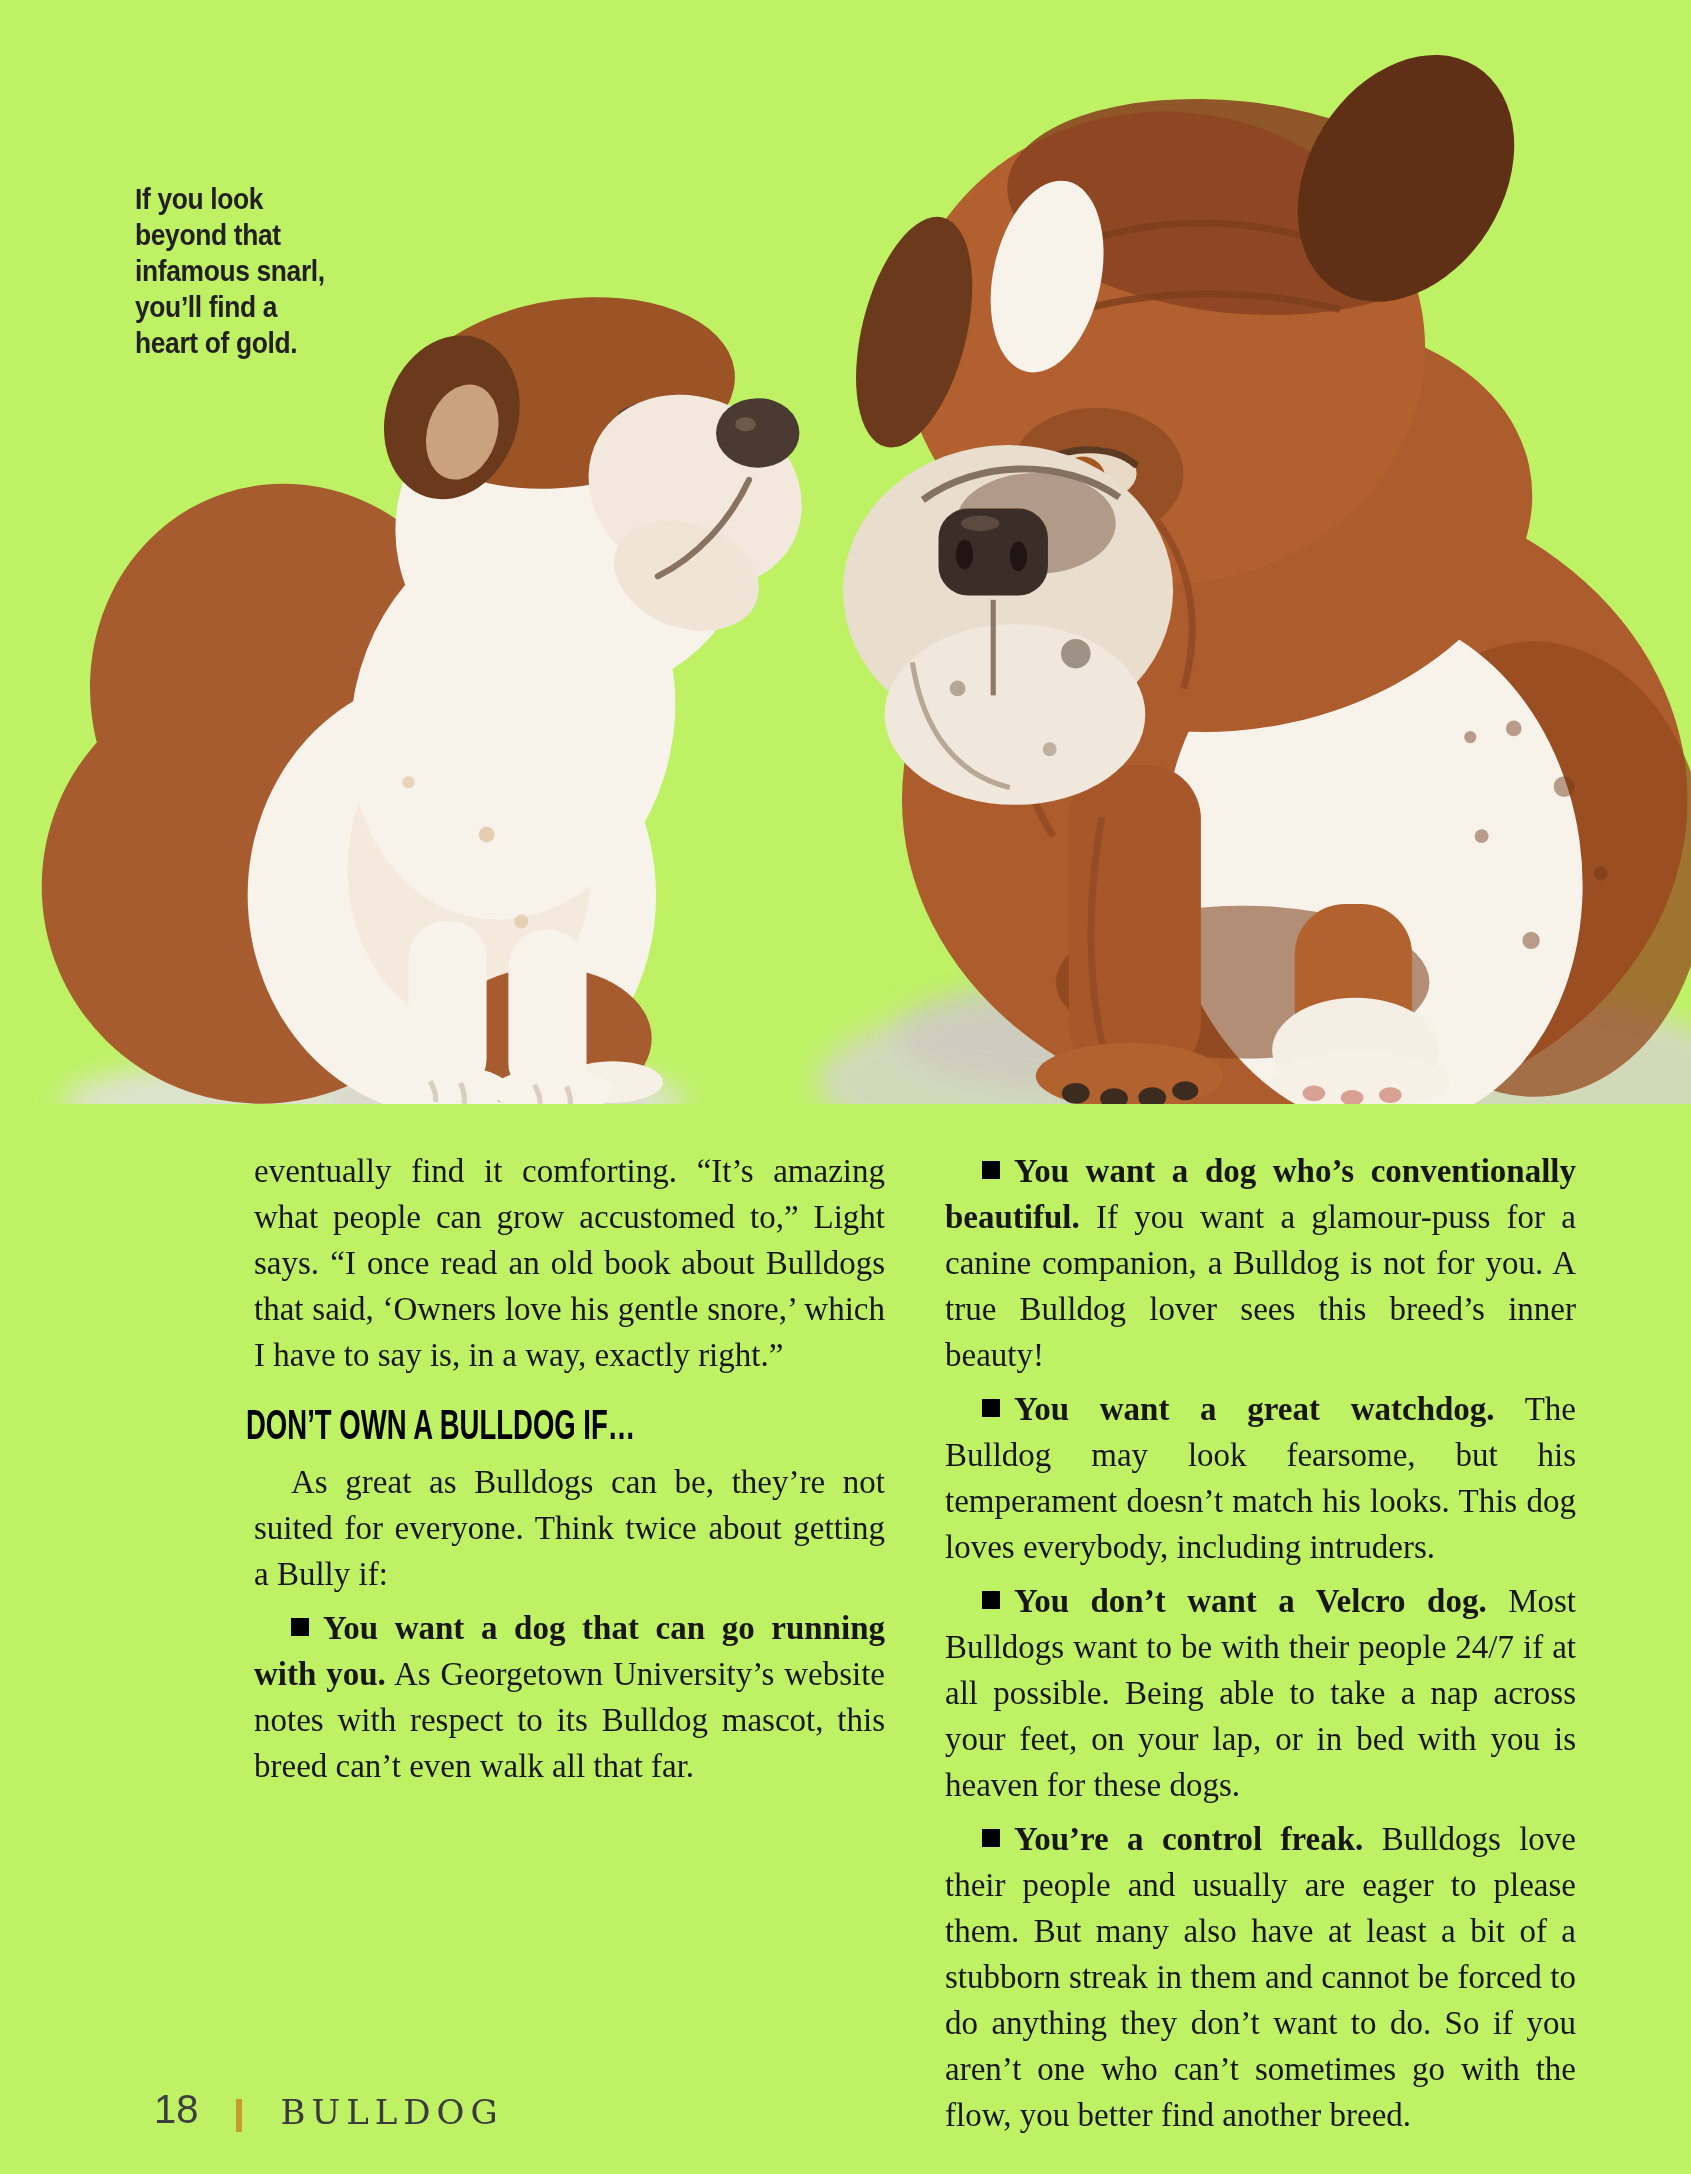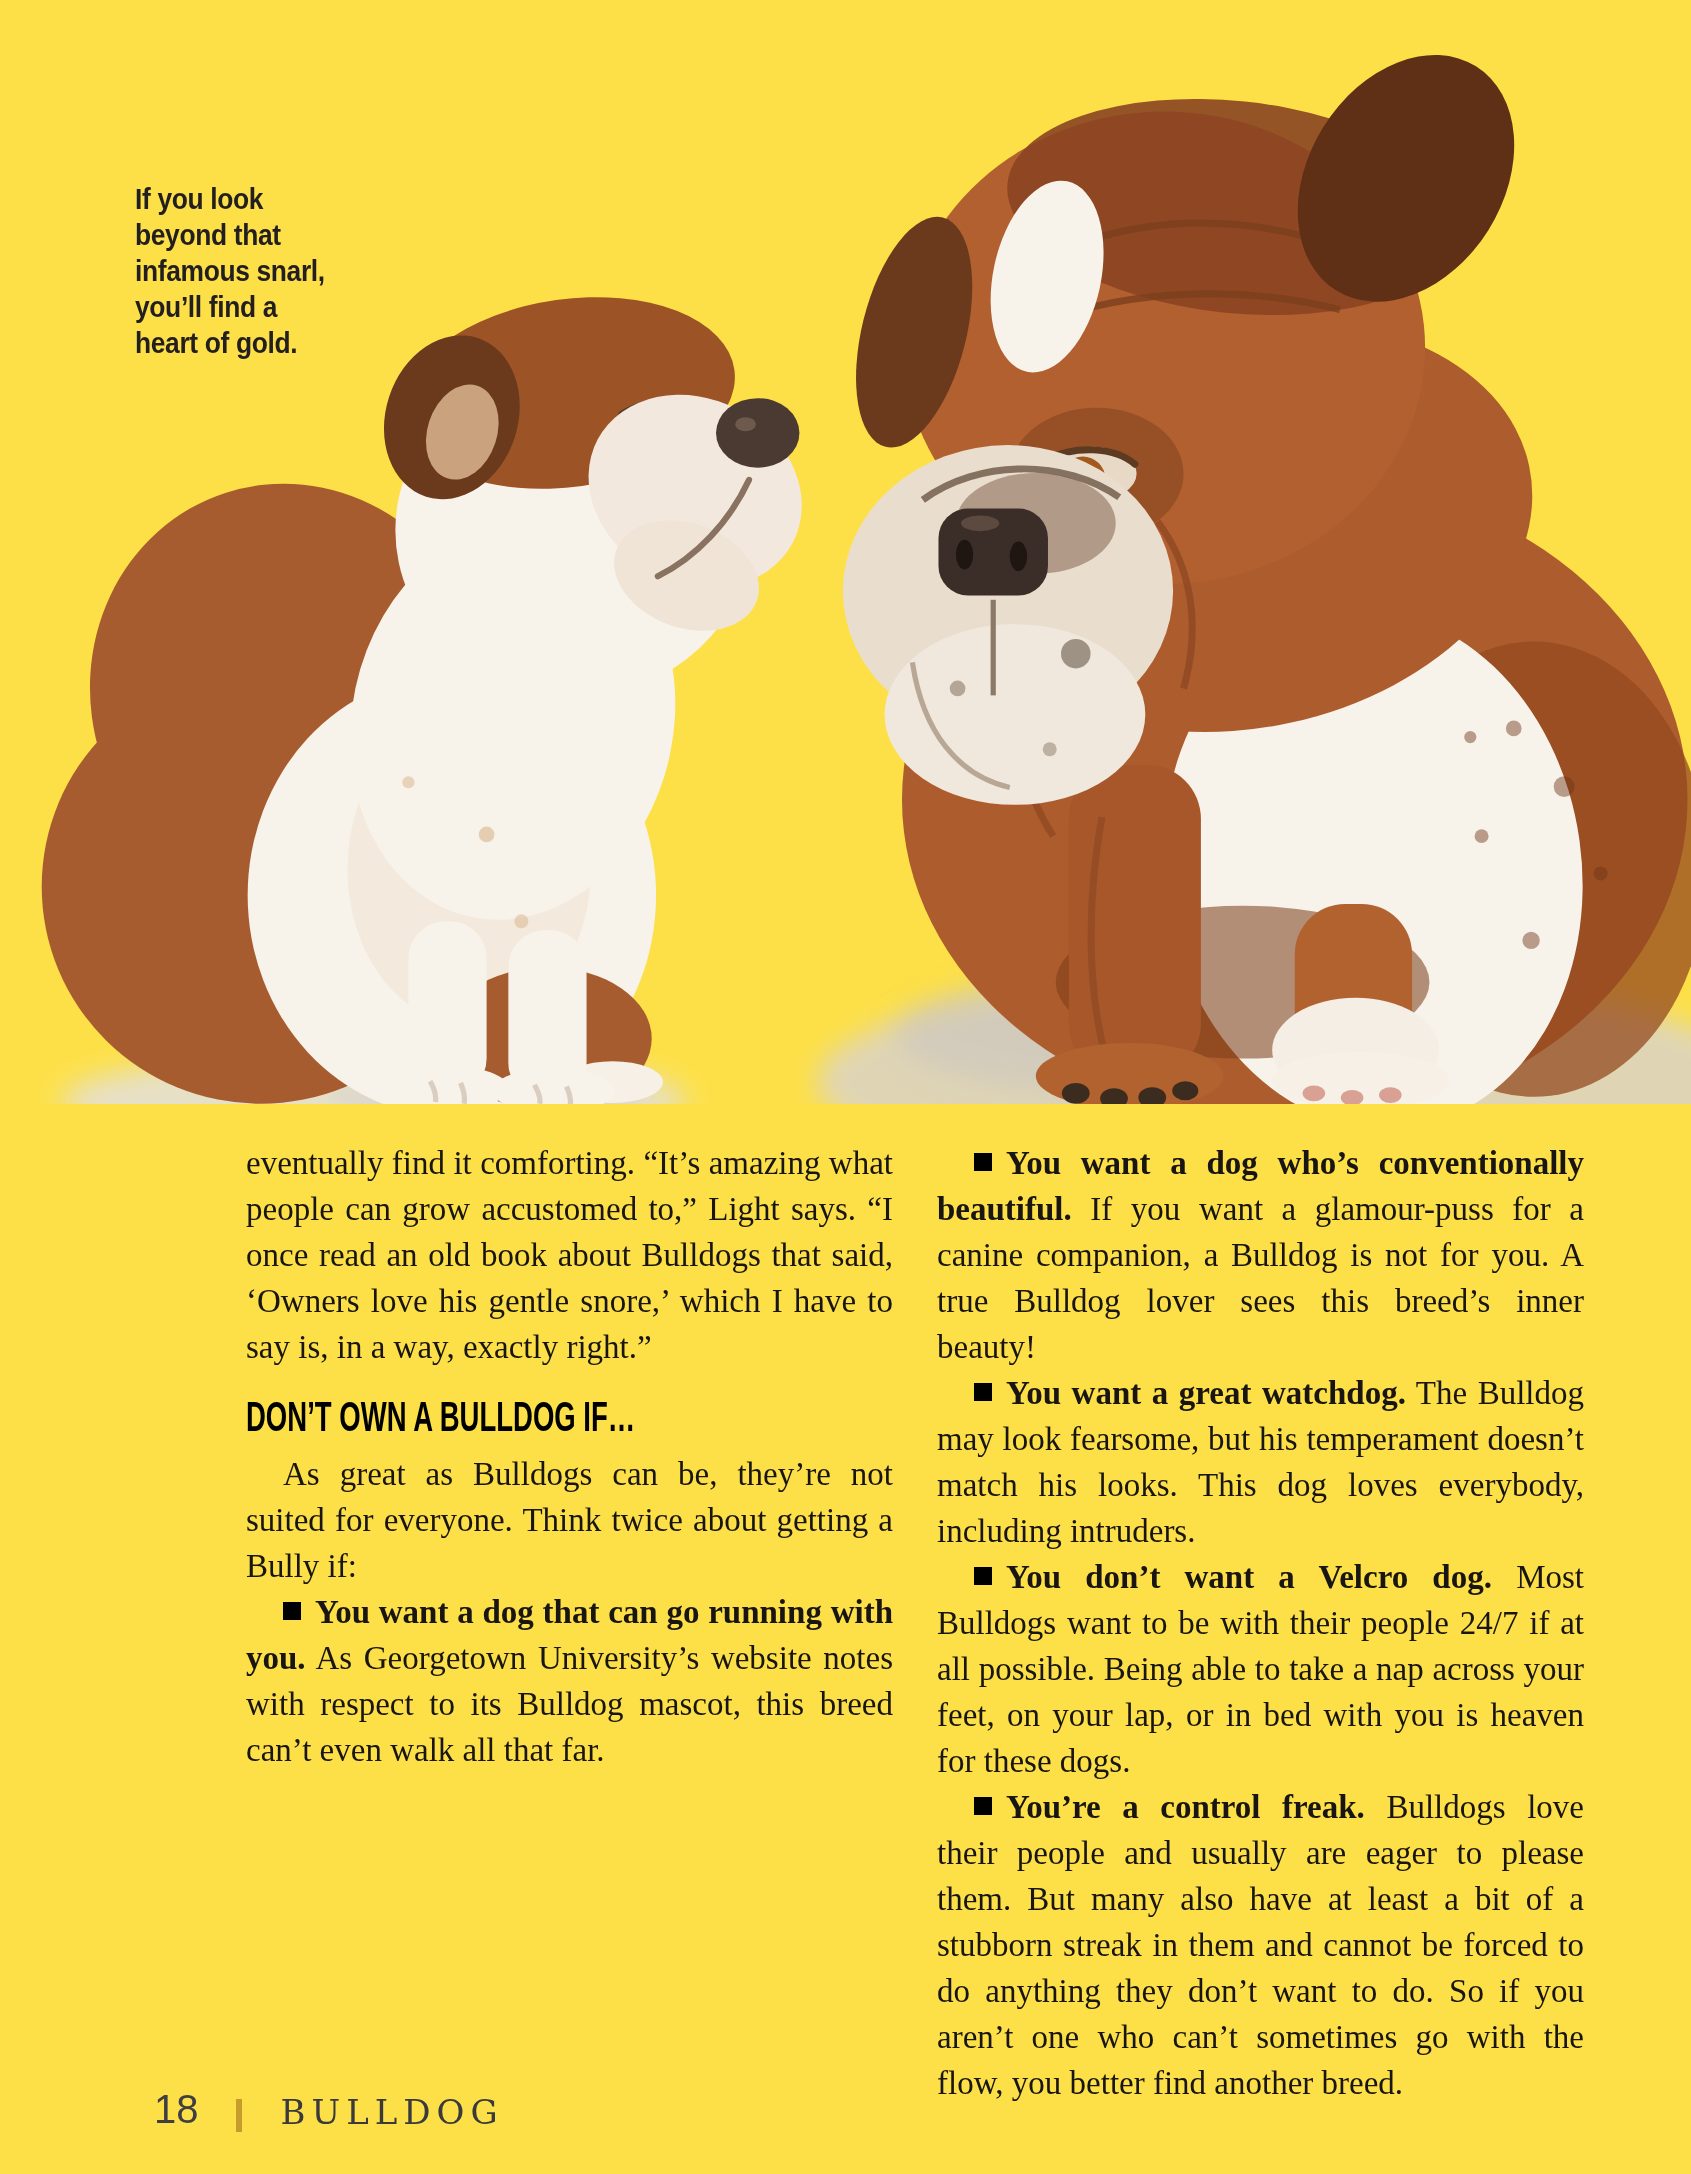--- a/index.html
+++ b/index.html
@@ -1,34 +1,34 @@
 <!DOCTYPE html>
 <html style="font-size:14px"><head>
 <meta charset="utf-8">
 <style>
   html,body{margin:0;padding:0;background:#ffffff;}
   body{width:1691px;height:2174px;position:relative;overflow:hidden;
        font-family:"Liberation Serif",serif;color:#181512;}
-  .page{position:absolute;inset:0;background:#fde047;}
+  .page{position:absolute;inset:0;background:#bef264;}
 
   
   .photo{position:absolute;left:0;top:0;width:1691px;height:1104px;}
 
   
   .caption{position:absolute;left:135px;top:181px;
            font-family:"Liberation Sans",sans-serif;font-weight:bold;
            font-size:30px;line-height:36px;color:#231f20;
            transform:scaleX(.88);transform-origin:left top;letter-spacing:-0.4px;}
 
   
   .col{position:absolute;top:1140px;width:647px;font-size:33px;line-height:46px;
        text-align:justify;color:#181512;}
   .col-left{left:246px;}
   .col-right{left:937px;}
-  .col p{margin:0;padding:0;}
+  .col p{margin:8px;padding:0;}
   .indent{text-indent:37px;font-family:Liberation Serif, serif;}
   h2.section{font-family:"Liberation Sans",sans-serif;font-weight:700;font-size:43px;
              color:#000;margin:22.6px 0 12px 0;transform:scaleX(.64);
              transform-origin:left center;white-space:nowrap;letter-spacing:0;}
   .bullet{text-indent:37px;}
   .sq{display:inline-block;width:18px;height:18px;background:#000;
       margin-right:14px;position:relative;top:-2.6px;}
   .lead{font-weight:bold;}
 
   

